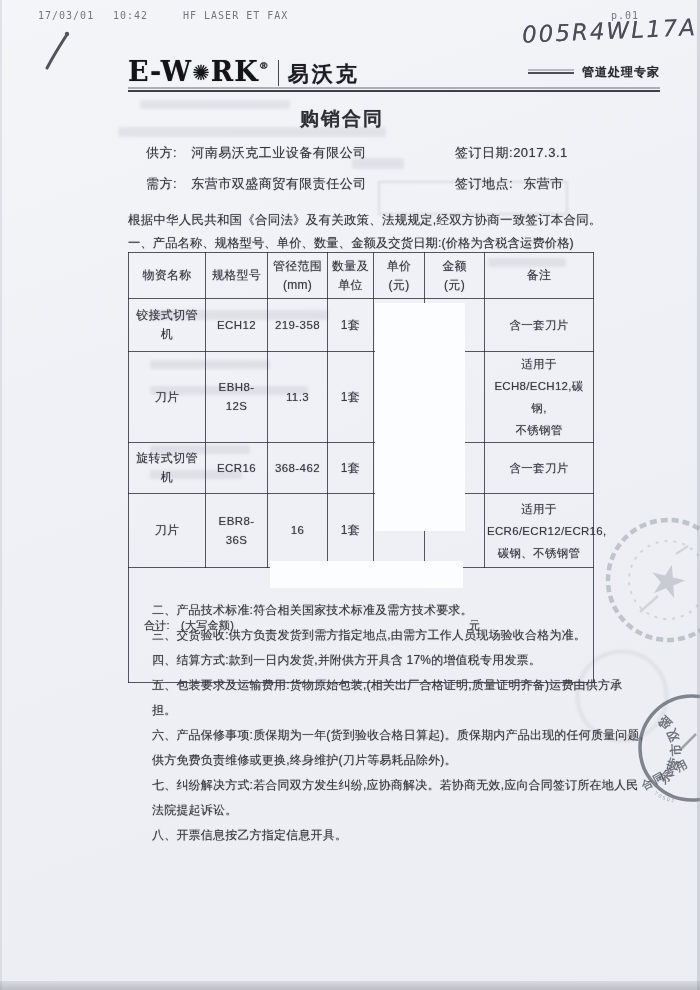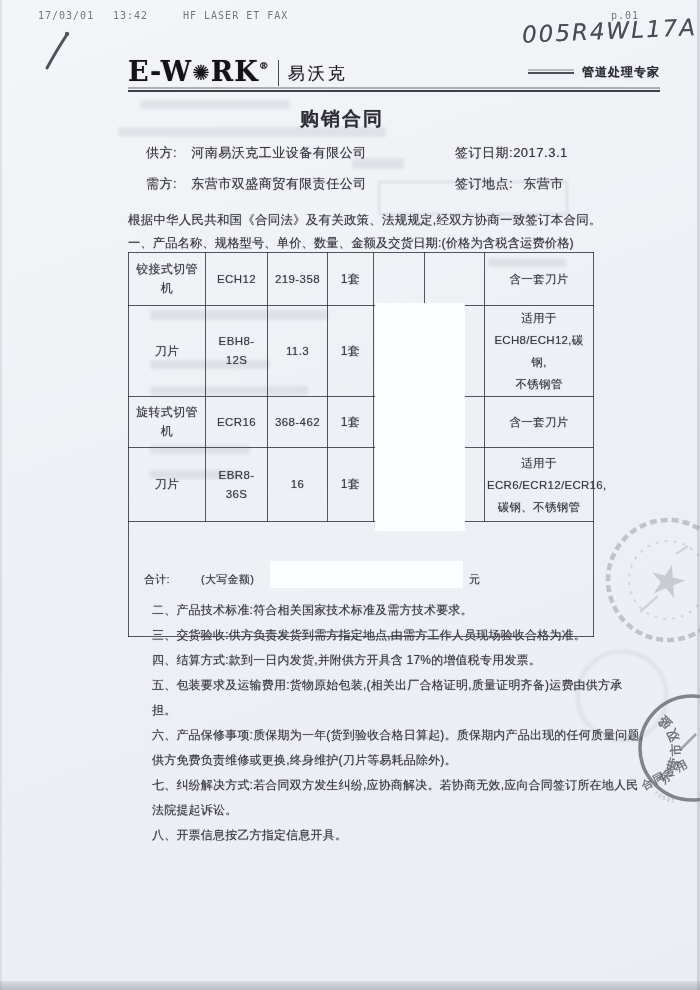--- a/index.html
+++ b/index.html
@@ -19,21 +19,21 @@
     font-family:"DejaVu Sans",sans-serif;font-style:italic;font-size:23px;
     color:#4b4c55;letter-spacing:2px;transform:rotate(-2.5deg);white-space:nowrap;
     text-shadow:0 0 .5px rgba(60,60,70,.6);
   }
   
   .brand{position:absolute;left:128px;top:50px;width:532px;height:38px;display:flex;align-items:flex-end;justify-content:flex-end;}
   .logo-latin{font-family:"DejaVu Serif",serif;font-weight:700;font-size:27px;line-height:30px;color:#141418;letter-spacing:1px;white-space:nowrap;}
   .gear{font-family:"DejaVu Sans",sans-serif;font-size:21px;vertical-align:1px;}
   .reg{font-size:10px;vertical-align:12px;letter-spacing:0;}
   .logo-divider{width:1px;height:26px;background:#45474f;margin:0 9px 2px 9px;}
-  .logo-cn{font-size:17px;font-weight:400;color:#1c1c22;letter-spacing:3px;line-height:28px;white-space:nowrap;}
+  .logo-cn{font-size:21px;font-weight:700;color:#1c1c22;letter-spacing:3px;line-height:28px;white-space:nowrap;}
   .tag-wrap{margin-left:auto;display:flex;align-items:center;margin-bottom:7px;}
   .tag-dash{width:46px;height:2px;background:#4d4f58;margin-right:8px;box-shadow:0 -3px 0 rgba(80,82,92,.35);}
   .tagline{font-size:12px;font-weight:700;color:#2b2b32;letter-spacing:1px;white-space:nowrap;}
   .brand-rule{position:absolute;left:128px;top:90px;width:532px;height:2px;background:#3f4048;box-shadow:0 -3px 0 rgba(90,92,102,.45);}
   
   .doc-title{position:absolute;left:300px;top:106px;font-size:19px;font-weight:700;color:#2d2d34;letter-spacing:2px;white-space:nowrap;}
   .pline{position:absolute;font-size:13px;color:#38383f;white-space:nowrap;letter-spacing:.5px;}
   .intro{position:absolute;left:128px;top:212px;font-size:12.5px;color:#38383f;white-space:nowrap;letter-spacing:.2px;}
   .sec1{position:absolute;left:128px;top:235px;font-size:12.3px;color:#36363d;white-space:nowrap;letter-spacing:.1px;}
   
@@ -74,21 +74,21 @@
   <div class="ghost" style="left:150px;top:310px;width:178px;height:10px;"></div>
   <div class="ghost" style="left:488px;top:258px;width:78px;height:9px;"></div>
   <div class="ghost" style="left:150px;top:360px;width:120px;height:9px;"></div>
   <div class="ghost" style="left:150px;top:386px;width:158px;height:9px;"></div>
   <div class="ghost" style="left:150px;top:445px;width:100px;height:9px;"></div>
   <div class="ghost" style="left:150px;top:470px;width:92px;height:9px;"></div>
   <div class="ghost-ring"></div>
 
   <div class="faxline">
     <span style="left:38px;">17/03/01</span>
-    <span style="left:113px;">13:42</span>
+    <span style="left:113px;">10:42</span>
     <span style="left:172px;margin-left:11px;">HF LASER ET FAX</span>
     <span style="left:611px;">p.01</span>
   </div>
   <div class="hand">005R4WL17A</div>
 
   <svg class="abs" style="left:40px;top:28px;" width="36" height="44" viewBox="0 0 36 44">
     <path d="M7,40 Q15,25 26,8" stroke="#51525b" stroke-width="3" fill="none" stroke-linecap="round"></path>
     <circle cx="27" cy="6" r="2.2" fill="#51525b"></circle>
   </svg>
 
@@ -130,20 +130,33 @@
     <colgroup>
       <col style="width:77px">
         <col style="width:62px">
         <col style="width:60px">
         <col style="width:46px">
       <col style="width:51px">
         <col style="width:60px">
         <col style="width:109px">
     </colgroup>
     <tbody>
+        <tr class="hd">
+      <th>物资名称</th>
+      <th>规格型号</th>
+      <th>管径范围
+(mm)</th>
+      <th>数量及
+单位</th>
+      <th>单价
+(元)</th>
+      <th>金额
+(元)</th>
+      <th>备注</th>
+    </tr>
     <tr class="r1">
       <td>铰接式切管机</td>
       <td class="latin">ECH12</td>
       <td class="latin">219-358</td>
       <td>1套</td>
       <td></td>
       <td></td>
       <td class="note-cell">含一套刀片</td>
     </tr>
     <tr class="r2">
@@ -174,21 +187,21 @@
       <td></td>
       <td></td>
       <td class="note-cell">适用于
 ECR6/ECR12/ECR16,
 碳钢、不锈钢管</td>
     </tr>
     <tr class="rt">
       <td colspan="7" style="padding:0;">
         <div class="total-inner">
           <span style="left:15px;">合计:</span>
-          <span style="left:72px;text-align:right;">(大写金额)</span>
+          <span style="left:52px;text-align:right;">(大写金额)</span>
           <span style="left:340px;">元</span>
         </div>
       </td>
     </tr>
   </tbody>
     </table>
 
   <div class="redact" style="left:375px;top:303px;width:90px;height:228px;"></div>
   <div class="redact" style="left:270px;top:561px;width:193px;height:27px;"></div>
 

